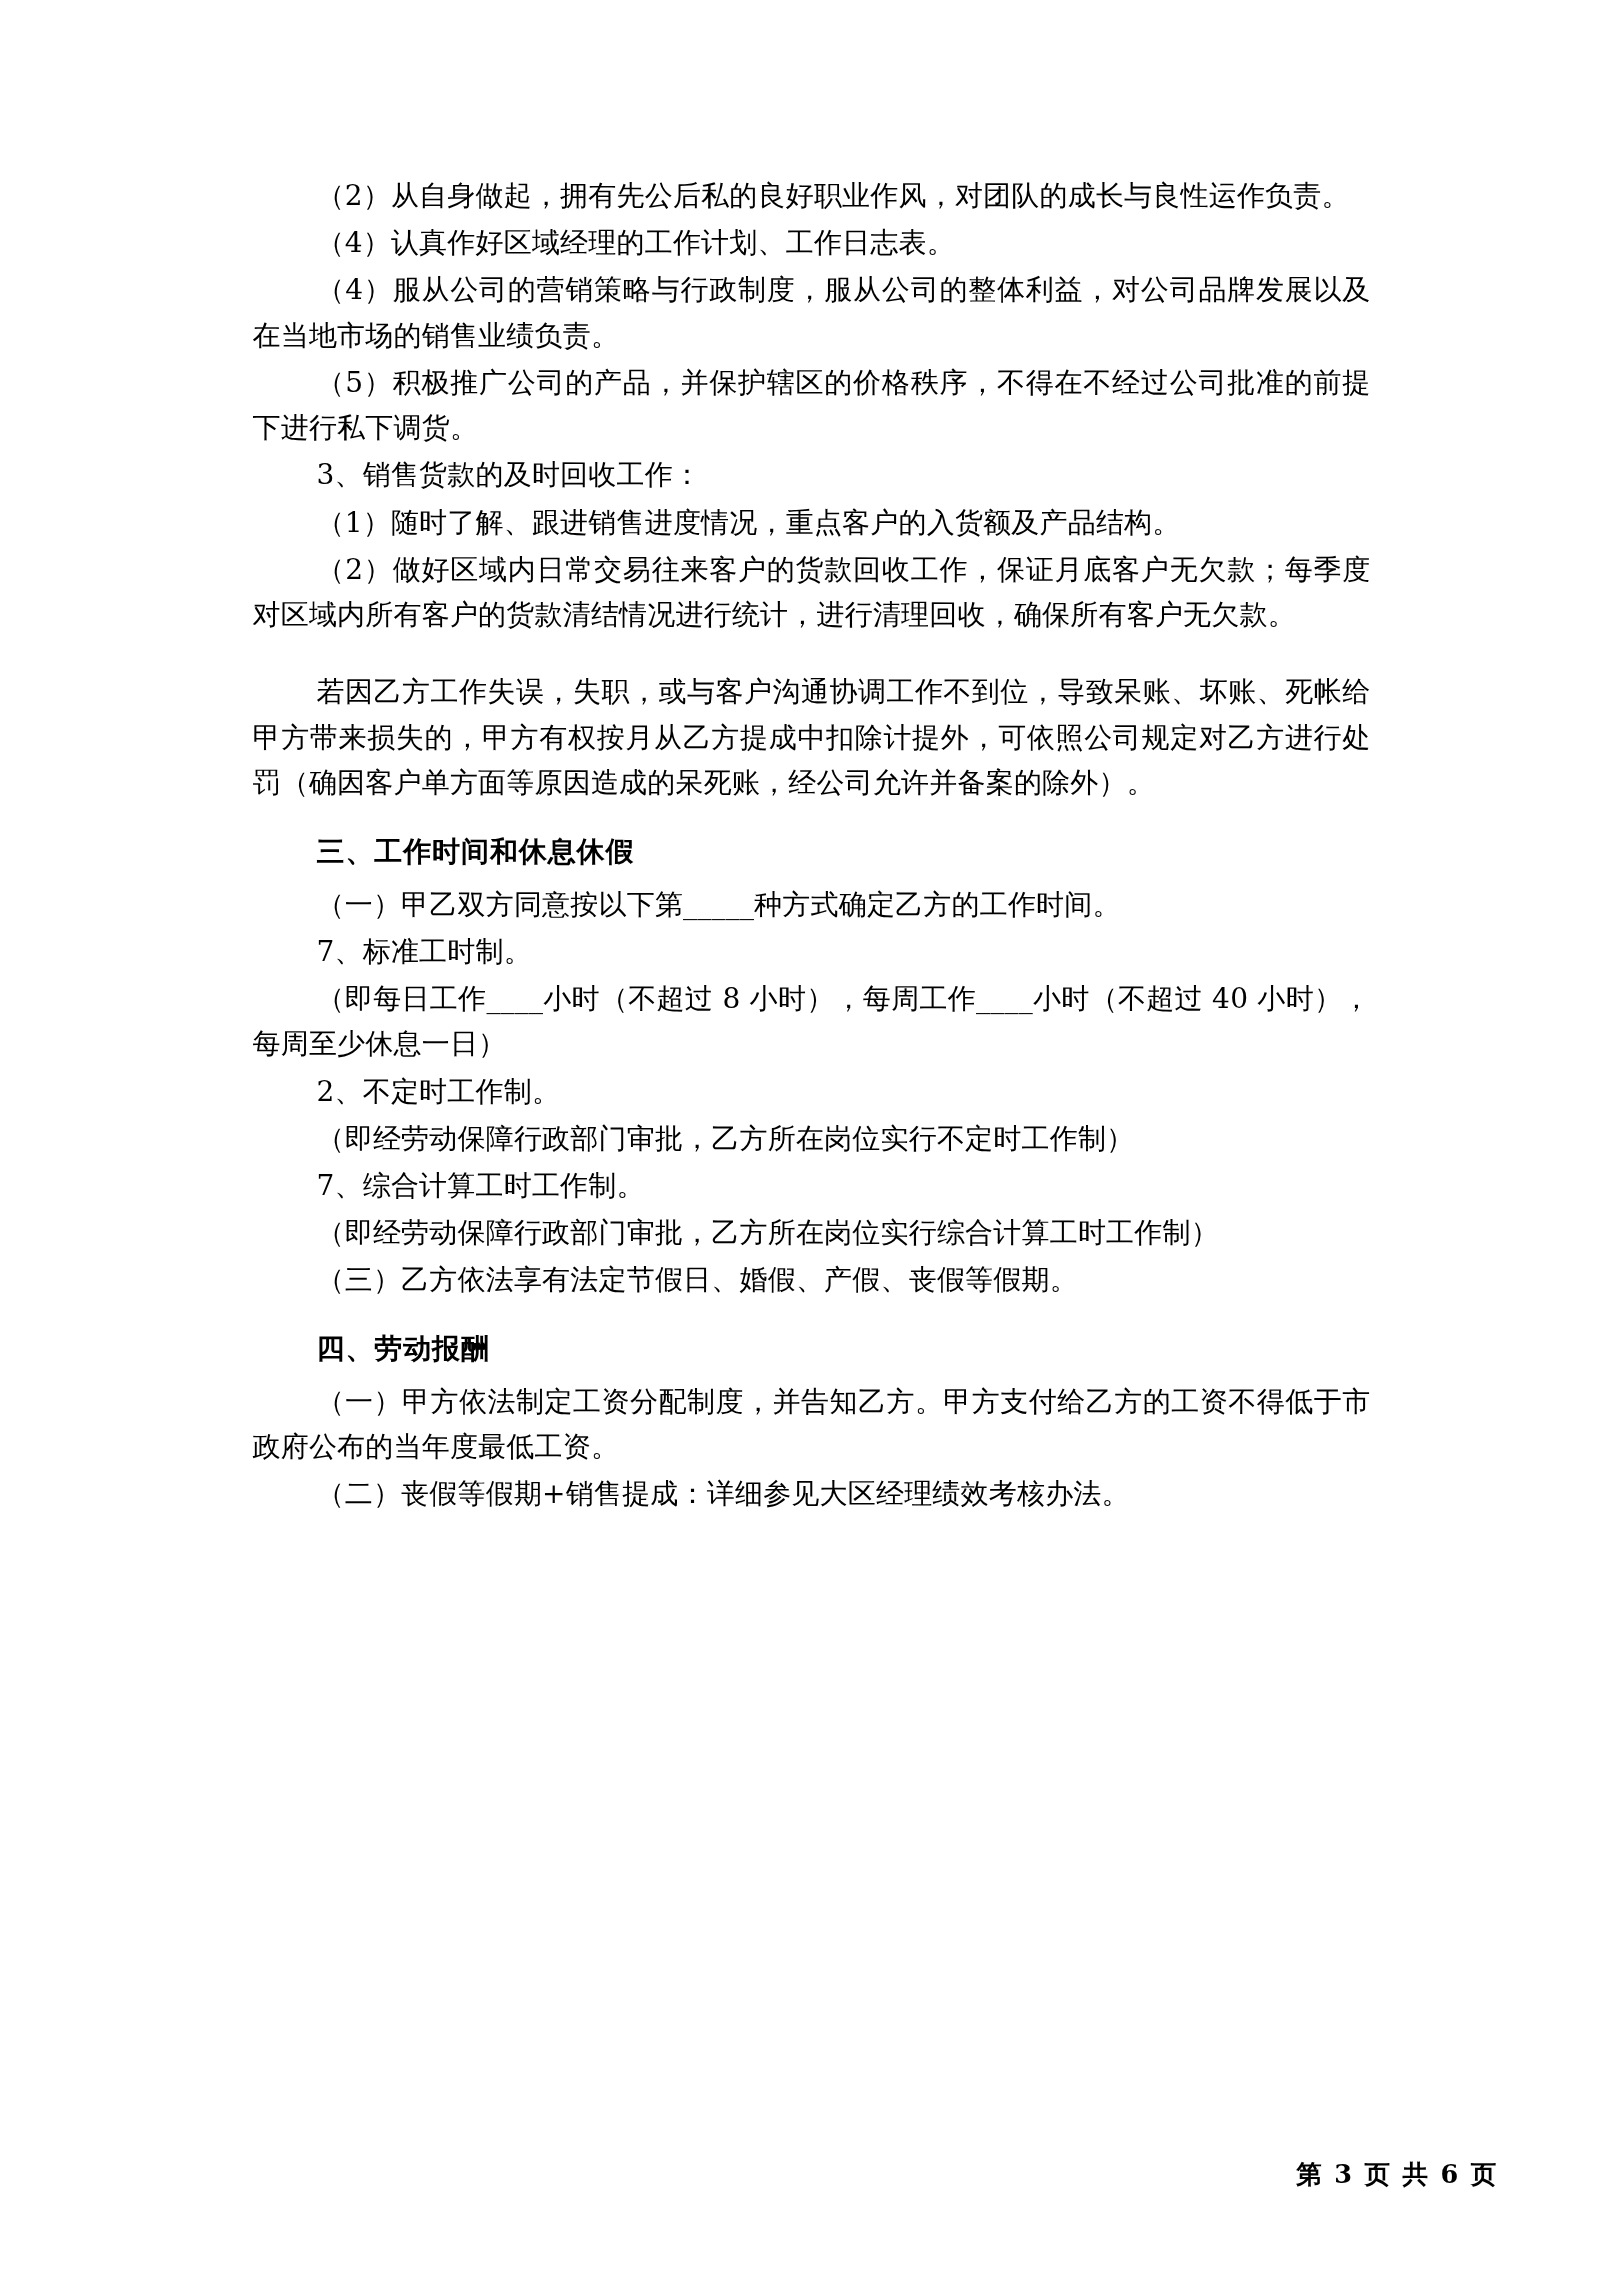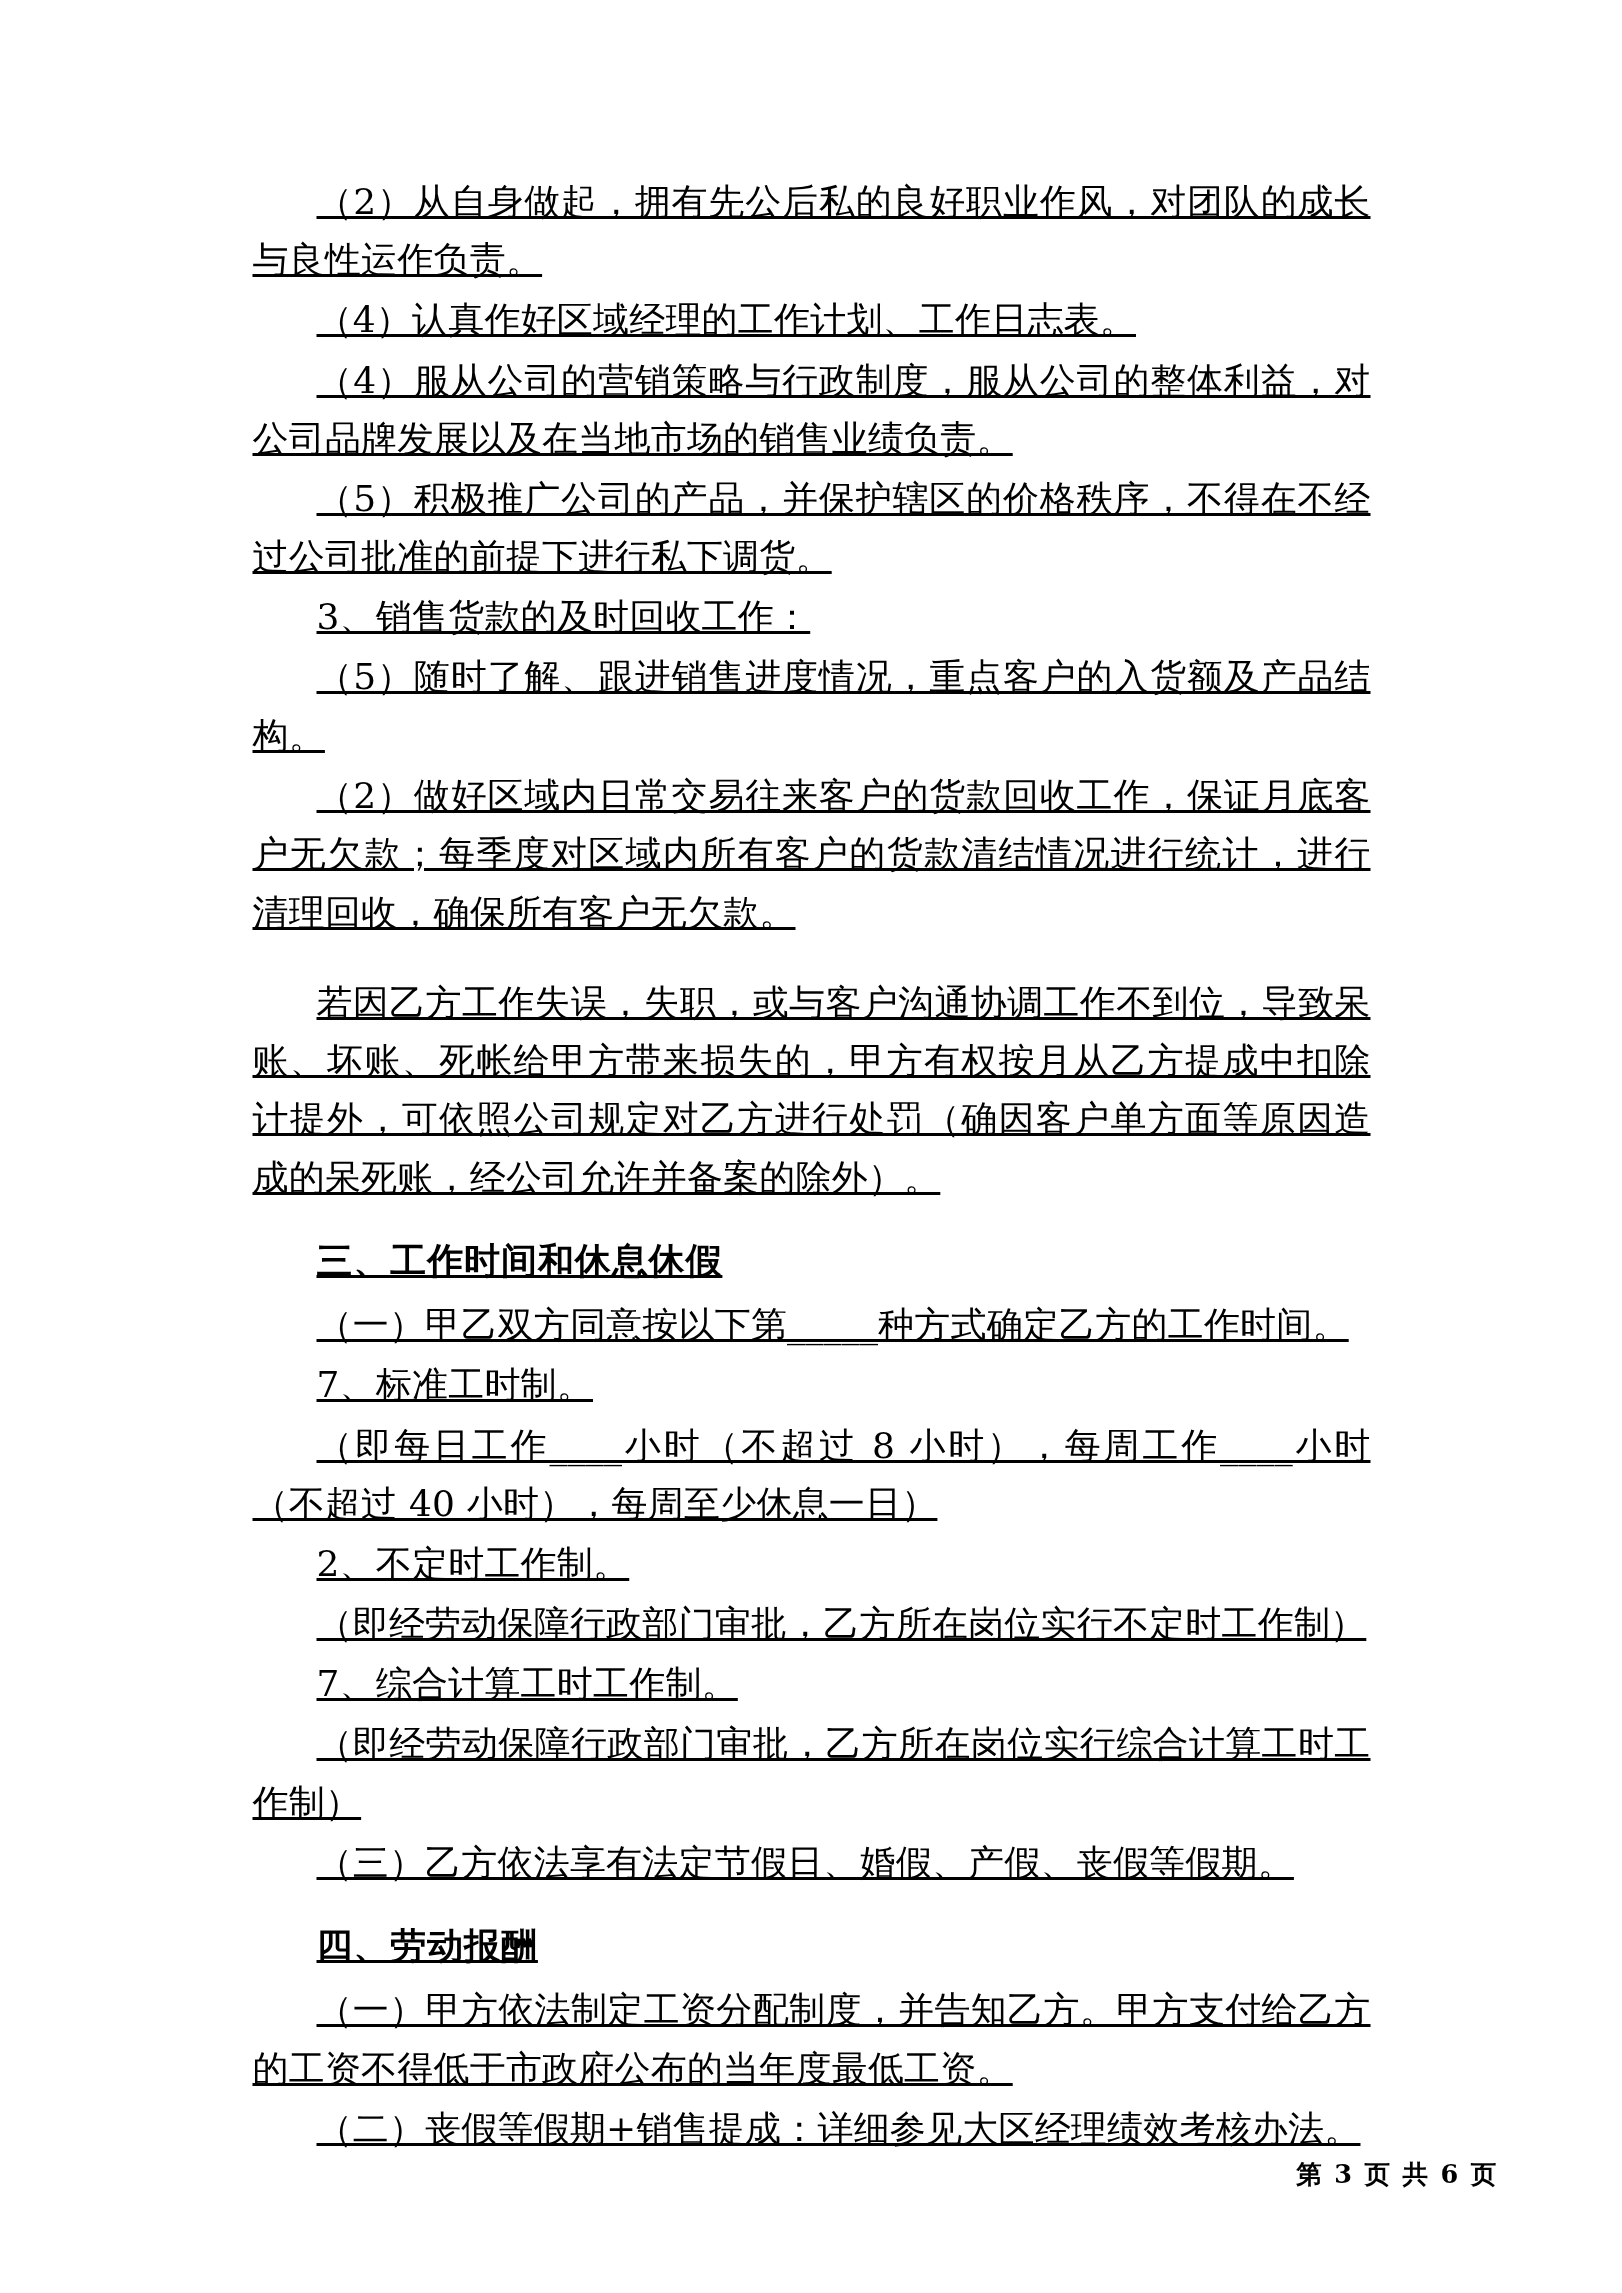--- a/index.html
+++ b/index.html
@@ -15,25 +15,24 @@
     height: 2294px;
     background: #ffffff;
     position: relative;
     box-sizing: border-box;
     padding: 173px 135px 0 135px;
     overflow: hidden;
   }
   .doc-body {
     width: 1118px;
     margin: 0 auto;
-    font-size: 36px;
+    font-size: 28px;
     line-height: 1.62;
     color: #000000;
     text-align: justify;
-    text-decoration: underline;
   }
   p {
     margin: 0 0 1.8px 0;
     text-indent: 64px;
     letter-spacing: 0.2px;
   }
   .heading {
     font-weight: bold;
     margin-top: 23.6px;
     margin-bottom: 7.3px;
@@ -58,21 +57,21 @@
 <body>
 
 <div class="page">
   <div class="doc-body">
 
     <p>（2）从自身做起，拥有先公后私的良好职业作风，对团队的成长与良性运作负责。</p>
     <p>（4）认真作好区域经理的工作计划、工作日志表。</p>
     <p>（4）服从公司的营销策略与行政制度，服从公司的整体利益，对公司品牌发展以及在当地市场的销售业绩负责。</p>
     <p>（5）积极推广公司的产品，并保护辖区的价格秩序，不得在不经过公司批准的前提下进行私下调货。</p>
     <p>3、销售货款的及时回收工作：</p>
-    <p>（5）随时了解、跟进销售进度情况，重点客户的入货额及产品结构。</p>
+    <p>（1）随时了解、跟进销售进度情况，重点客户的入货额及产品结构。</p>
     <p>（2）做好区域内日常交易往来客户的货款回收工作，保证月底客户无欠款；每季度对区域内所有客户的货款清结情况进行统计，进行清理回收，确保所有客户无欠款。</p>
     <p class="gap-top">若因乙方工作失误，失职，或与客户沟通协调工作不到位，导致呆账、坏账、死帐给甲方带来损失的，甲方有权按月从乙方提成中扣除计提外，可依照公司规定对乙方进行处罚（确因客户单方面等原因造成的呆死账，经公司允许并备案的除外）。</p>
 
     <p class="heading">三、工作时间和休息休假</p>
 
     <p>（一）甲乙双方同意按以下第_____种方式确定乙方的工作时间。</p>
     <p>7、标准工时制。</p>
     <p>（即每日工作____小时（不超过 8 小时），每周工作____小时（不超过 40 小时），每周至少休息一日）</p>
     <p>2、不定时工作制。</p>
     <p>（即经劳动保障行政部门审批，乙方所在岗位实行不定时工作制）</p>

